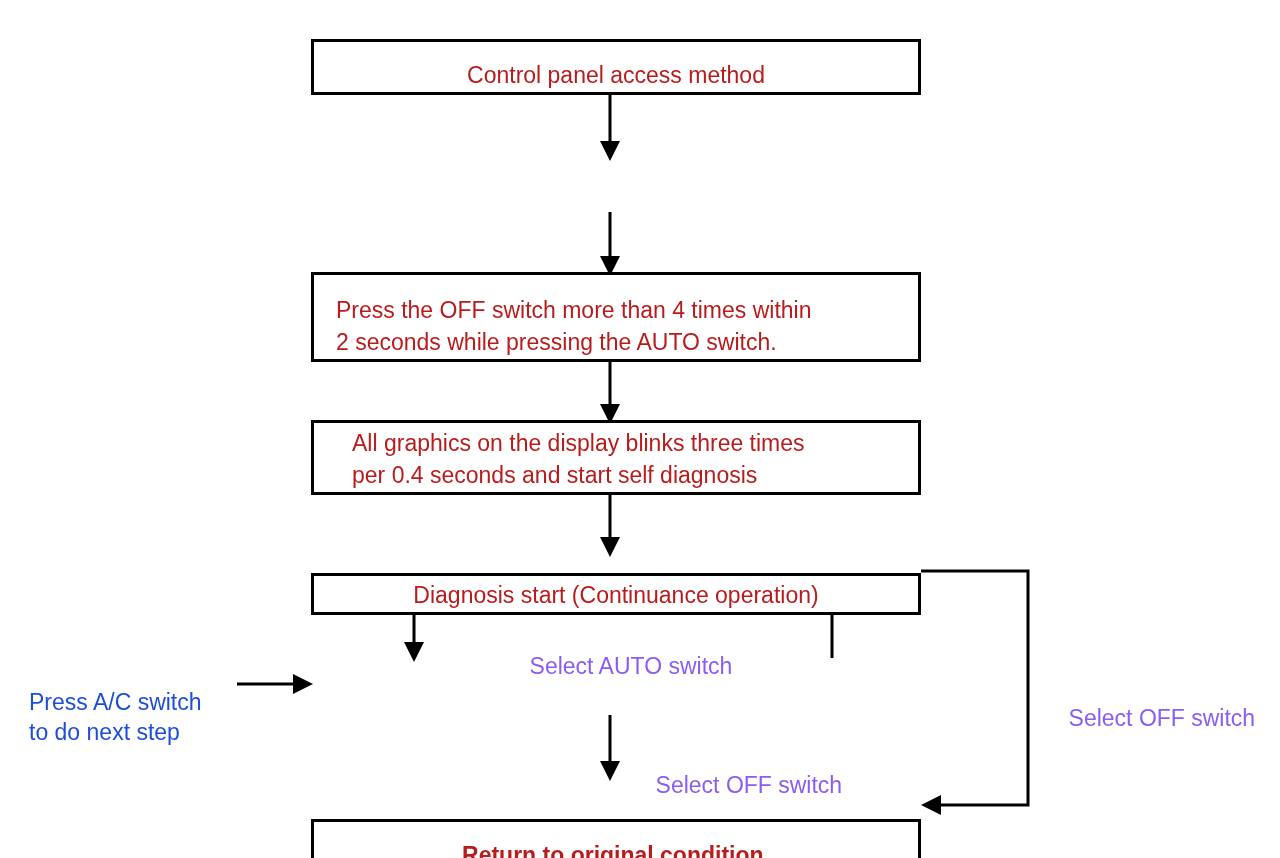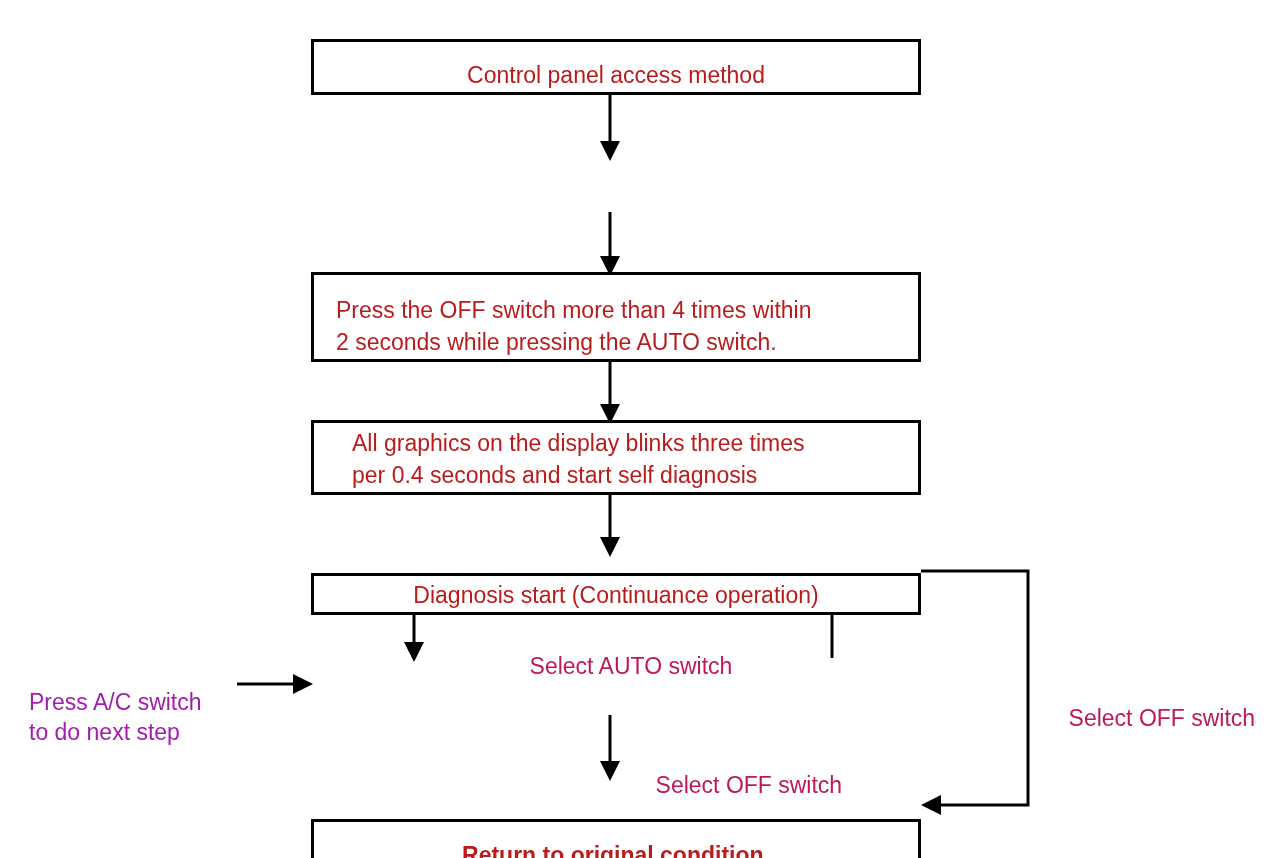--- a/index.html
+++ b/index.html
@@ -33,28 +33,28 @@
   }
   .node.left {
     justify-content: flex-start;
     text-align: left;
     padding-left: 22px;
   }
   .edge-label {
     position: absolute;
     font-size: 23px;
     line-height: 1.42;
-    color: #be185d;
+    color: #8b5cf6;
     white-space: pre;
   }
   .side-note {
     position: absolute;
     font-size: 23px;
     line-height: 1.30;
-    color: #a21caf;
+    color: #1d4ed8;
     white-space: pre;
     text-align: left;
   }
   svg.wires {
     position: absolute;
     left: 0;
     top: 0;
     width: 1280px;
     height: 858px;
     overflow: visible;

